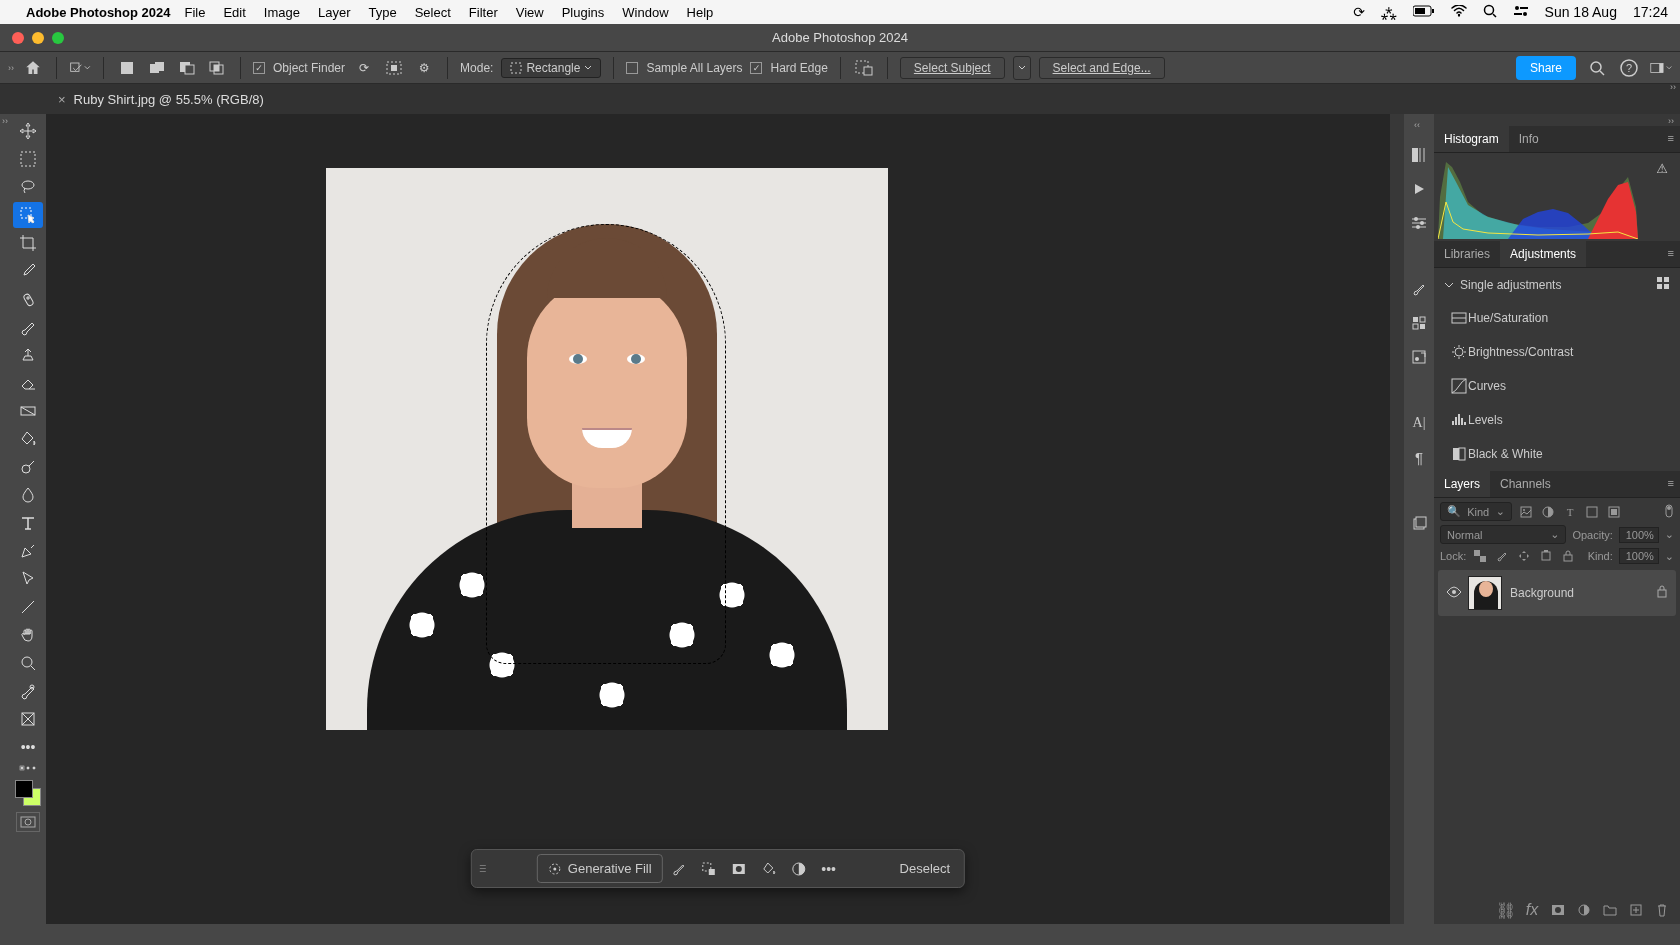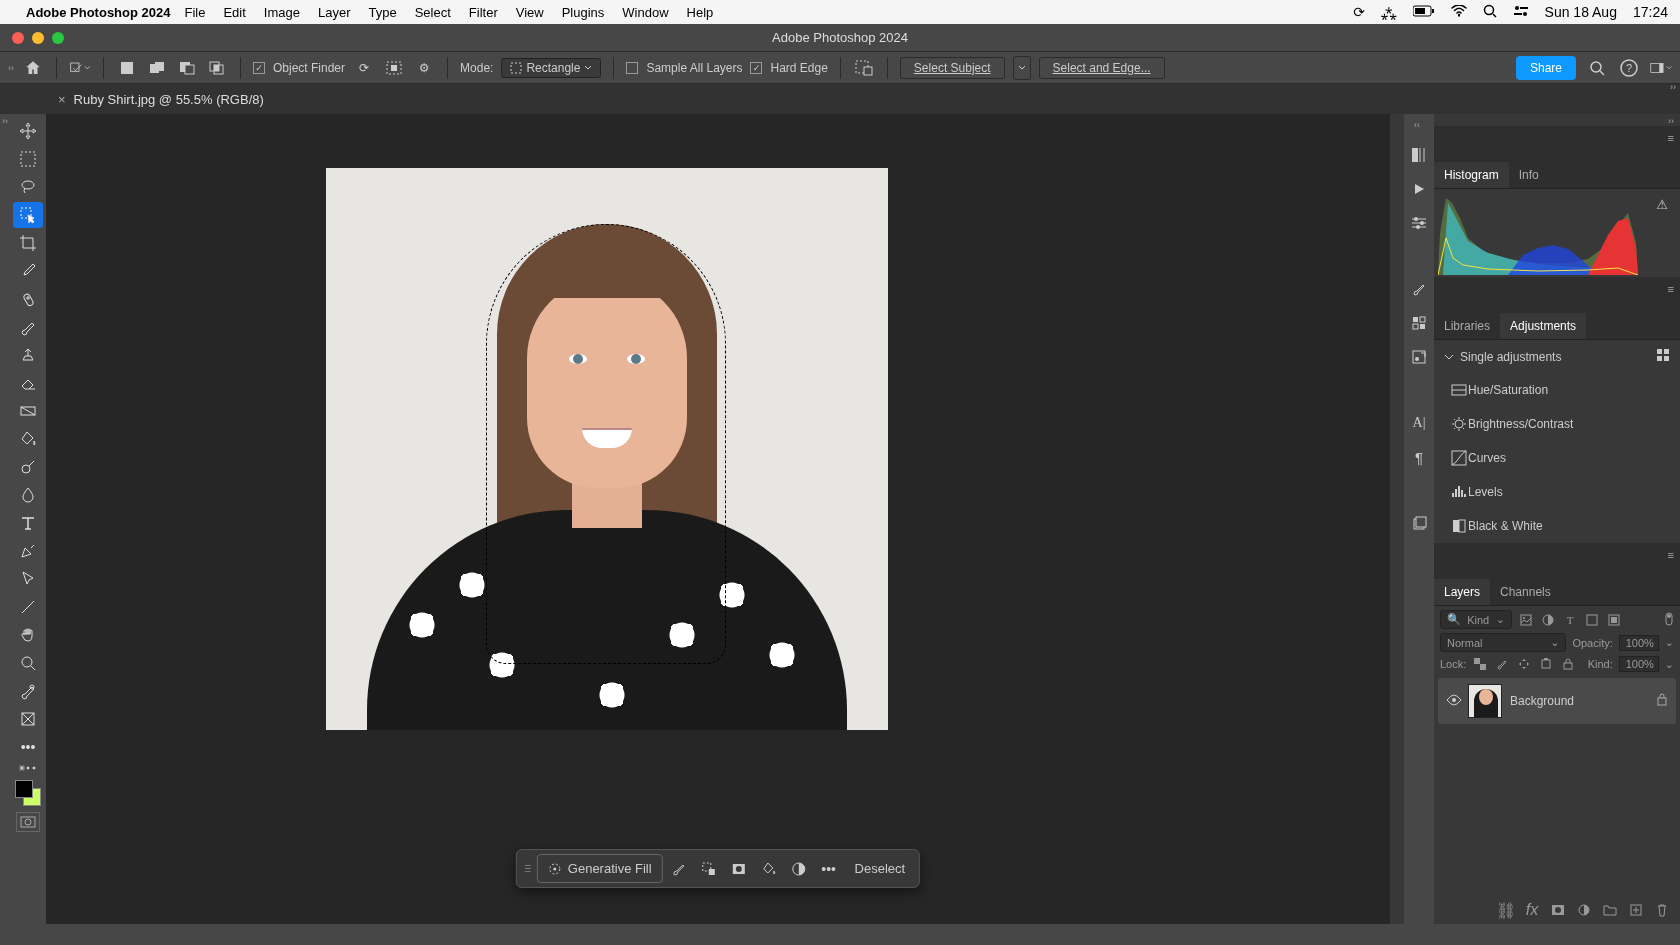--- a/index.html
+++ b/index.html
@@ -64,37 +64,37 @@
 .eye { position: absolute; width: 18px; height: 10px; background: #fff; border-radius: 50%; top: 76px; }
 .eye.l { left: 42px; } .eye.r { right: 42px; }
 .iris { width: 10px; height: 10px; background: #5a7a8a; border-radius: 50%; margin: 0 auto; }
 .mouth { position: absolute; top: 150px; left: 50%; transform: translateX(-50%); width: 50px; height: 20px; background: #fff; border-radius: 0 0 30px 30px; border-top: 2px solid #b88; }
 .selection-ants { position: absolute; top: 56px; left: 160px; width: 240px; height: 440px; border: 1.5px dashed #000; border-radius: 120px 120px 20px 20px; pointer-events: none; }
 
 
 .ctx-bar { position: absolute; bottom: 36px; left: 50%; transform: translateX(-50%); background: #383838; border: 1px solid #555; border-radius: 6px; display: flex; align-items: center; padding: 4px; gap: 2px; box-shadow: 0 4px 12px rgba(0,0,0,0.5); }
 .ctx-handle { width: 6px; height: 22px; display: flex; flex-direction: column; justify-content: center; gap: 2px; margin: 0 4px; }
 .ctx-handle span { height: 1px; background: #777; }
-.ctx-btn { padding: 6px 10px; border-radius: 4px; display: flex; align-items: center; gap: 6px; font-size: 13px; }
+.ctx-btn { padding: 6px 10px; border-radius: 4px; display: flex; align-items: center; gap: 6px; font-size: 13px; margin-left: 45px; }
 .ctx-btn.outline { border: 1px solid #666; }
 .ctx-icon { width: 28px; height: 28px; display: flex; align-items: center; justify-content: center; border-radius: 4px; }
 
 
 .status-bar { position: absolute; bottom: 0; left: 0; right: 0; height: 20px; background: #323232; display: flex; align-items: center; padding: 0 10px; font-size: 11px; color: #ccc; gap: 20px; }
 .status-bar .scroll-track { position: absolute; left: 530px; width: 370px; height: 10px; background: #444; border-radius: 5px; bottom: 5px; }
 
 
 .icon-strip { width: 30px; background: #474747; display: flex; flex-direction: column; align-items: center; padding-top: 6px; gap: 12px; }
 .icon-strip .strip-icon { width: 22px; height: 22px; display: flex; align-items: center; justify-content: center; }
 .strip-collapse { height: 12px; display: flex; justify-content: flex-end; padding-right: 4px; font-size: 9px; color: #aaa; }
 
 
 .panels { width: 246px; background: #383838; display: flex; flex-direction: column; }
 .panel-tabs { display: flex; background: #2e2e2e; border-bottom: 1px solid #222; }
-.panel-tab { padding: 6px 10px; font-size: 12px; color: #aaa; margin-top: 36px; }
+.panel-tab { padding: 6px 10px; font-size: 12px; color: #aaa; }
 .panel-tab.active { color: #fff; background: #383838; }
 .panel-menu { margin-left: auto; padding: 6px; color: #aaa; font-size: 11px; }
 .histogram-body { height: 88px; position: relative; padding: 4px 4px 0 4px; }
 .histo-canvas { width: 200px; height: 82px; background: #383838; position: relative; overflow: hidden; }
 .histo-warn { position: absolute; top: 8px; right: 12px; color: #ccc; font-size: 13px; }
 .section-header { display: flex; align-items: center; gap: 6px; padding: 8px 10px; font-size: 12px; }
 .adj-list { }
 .adj-item { display: flex; align-items: center; gap: 0; padding: 8px 16px; font-size: 12px; }
 .adj-item svg, .adj-icon { width: 18px; height: 18px; }
 .grid-toggle { margin-left: auto; }

